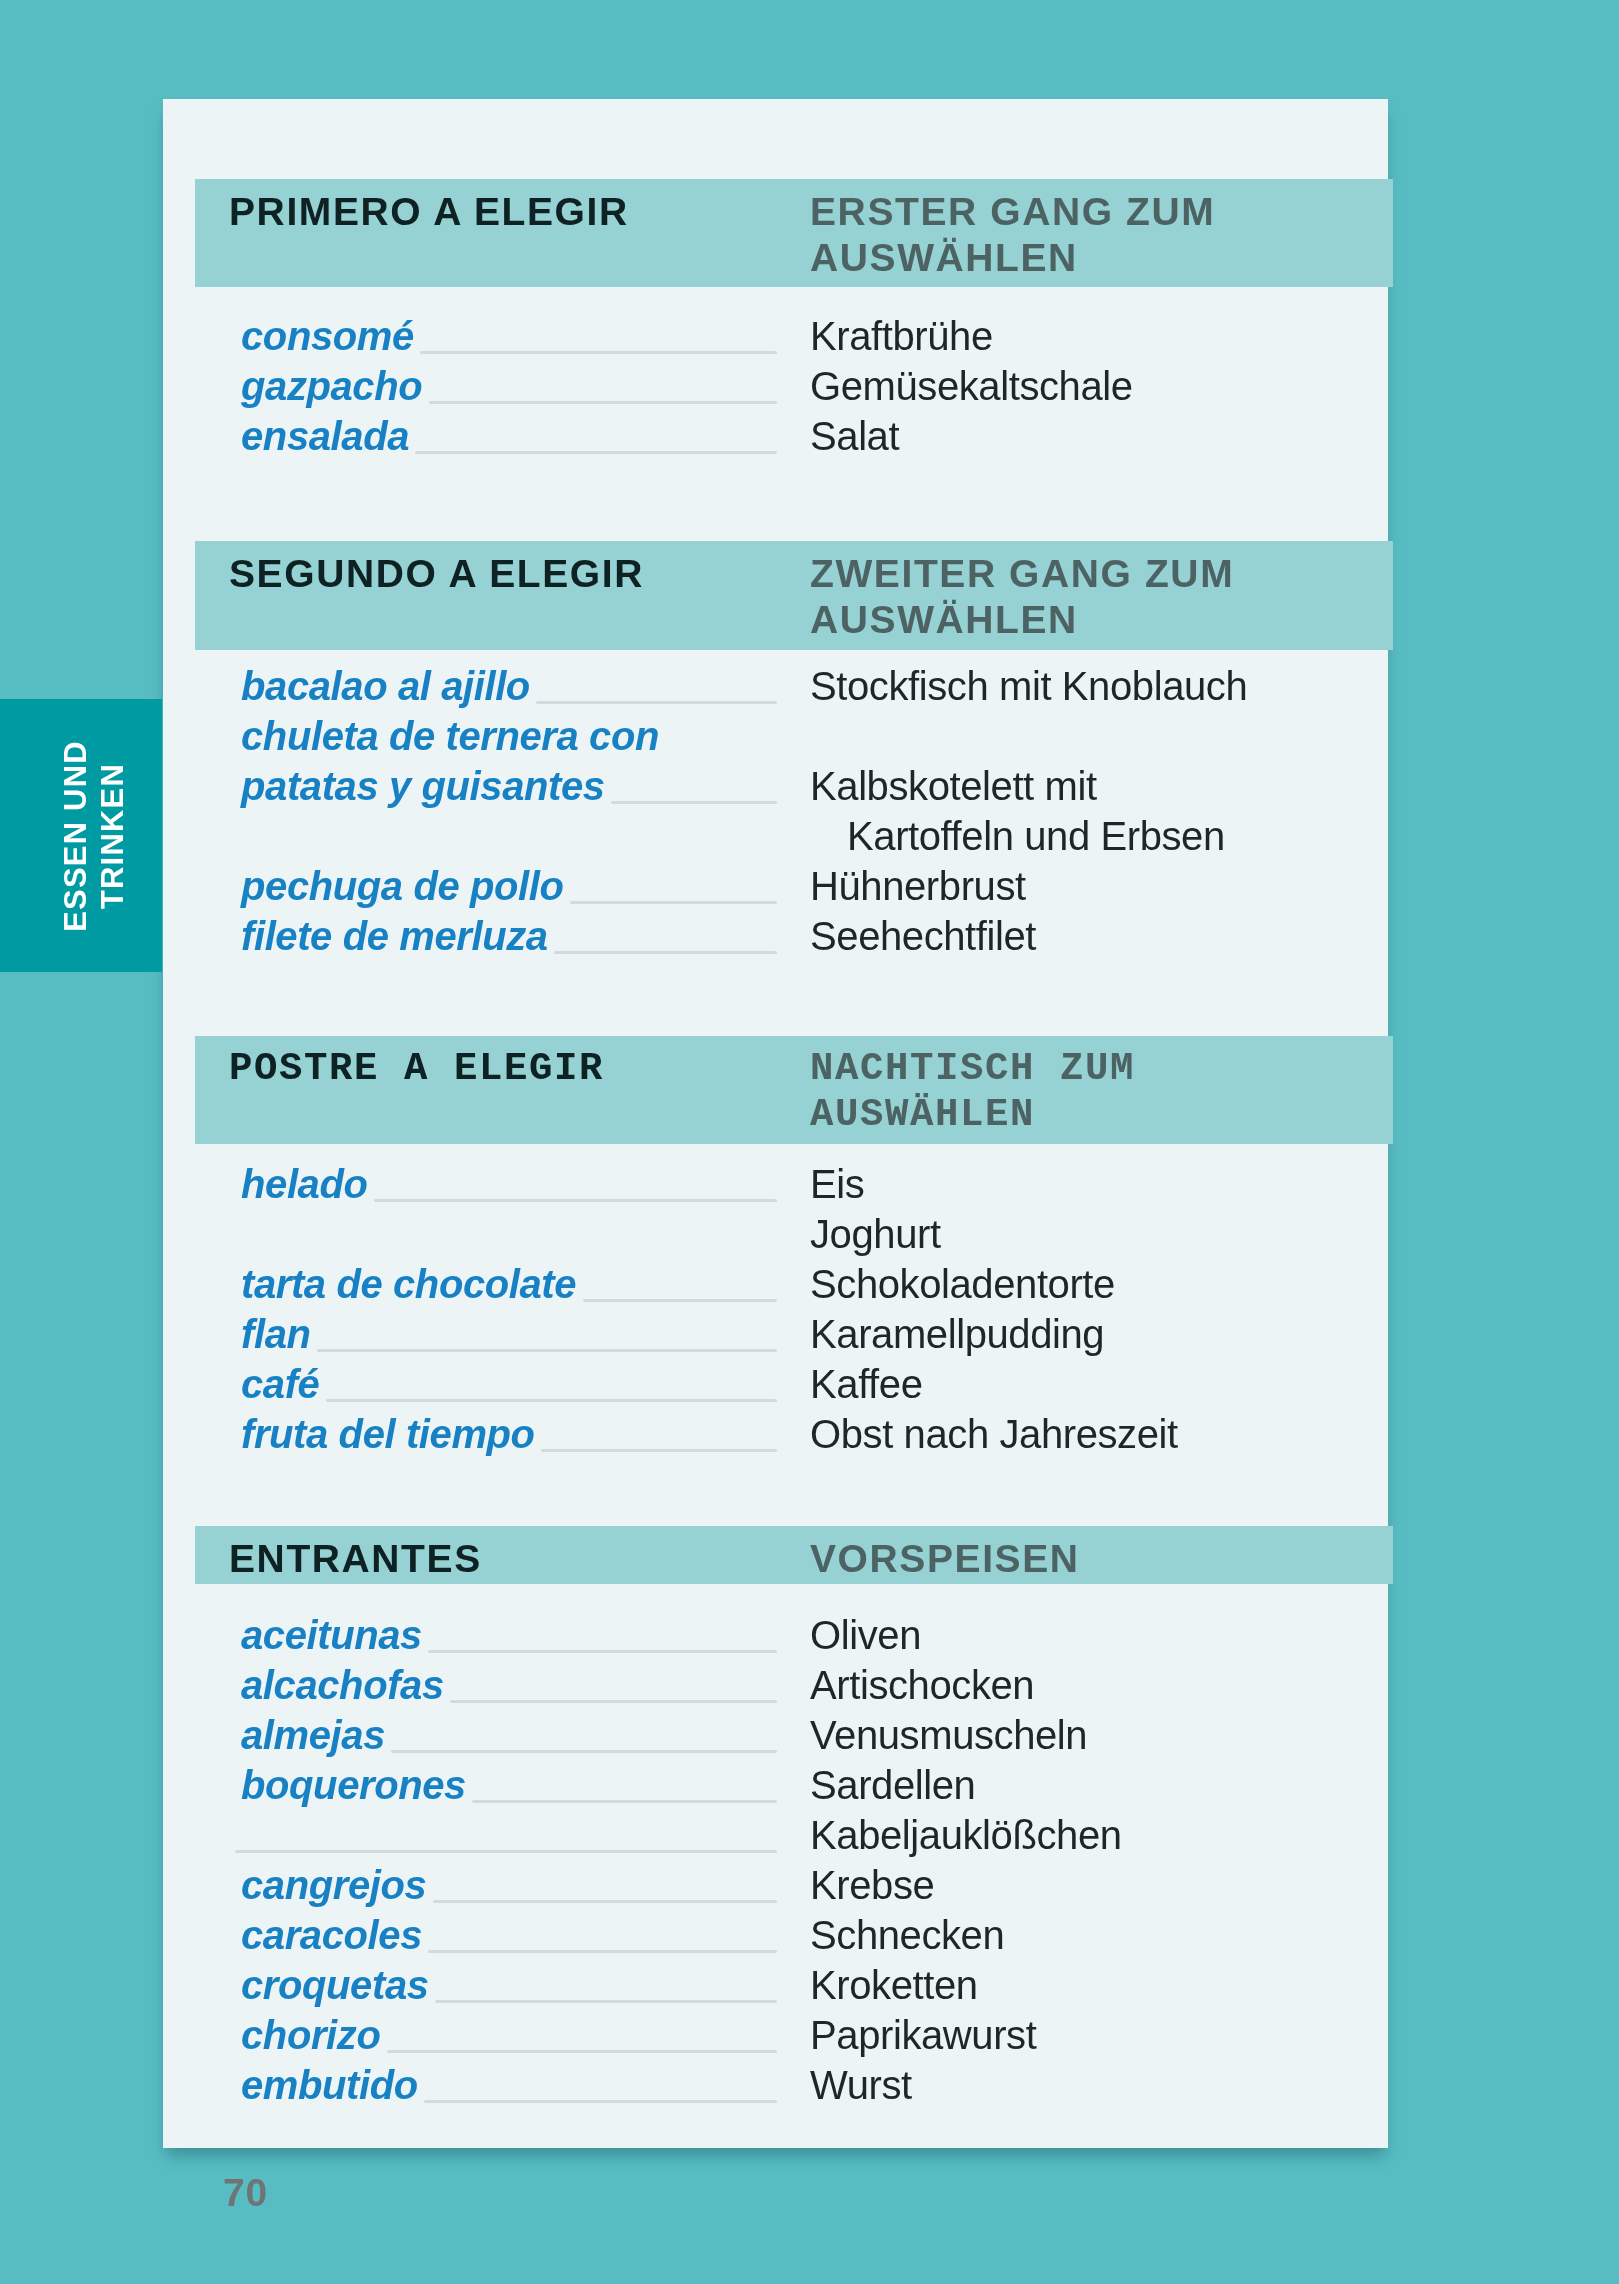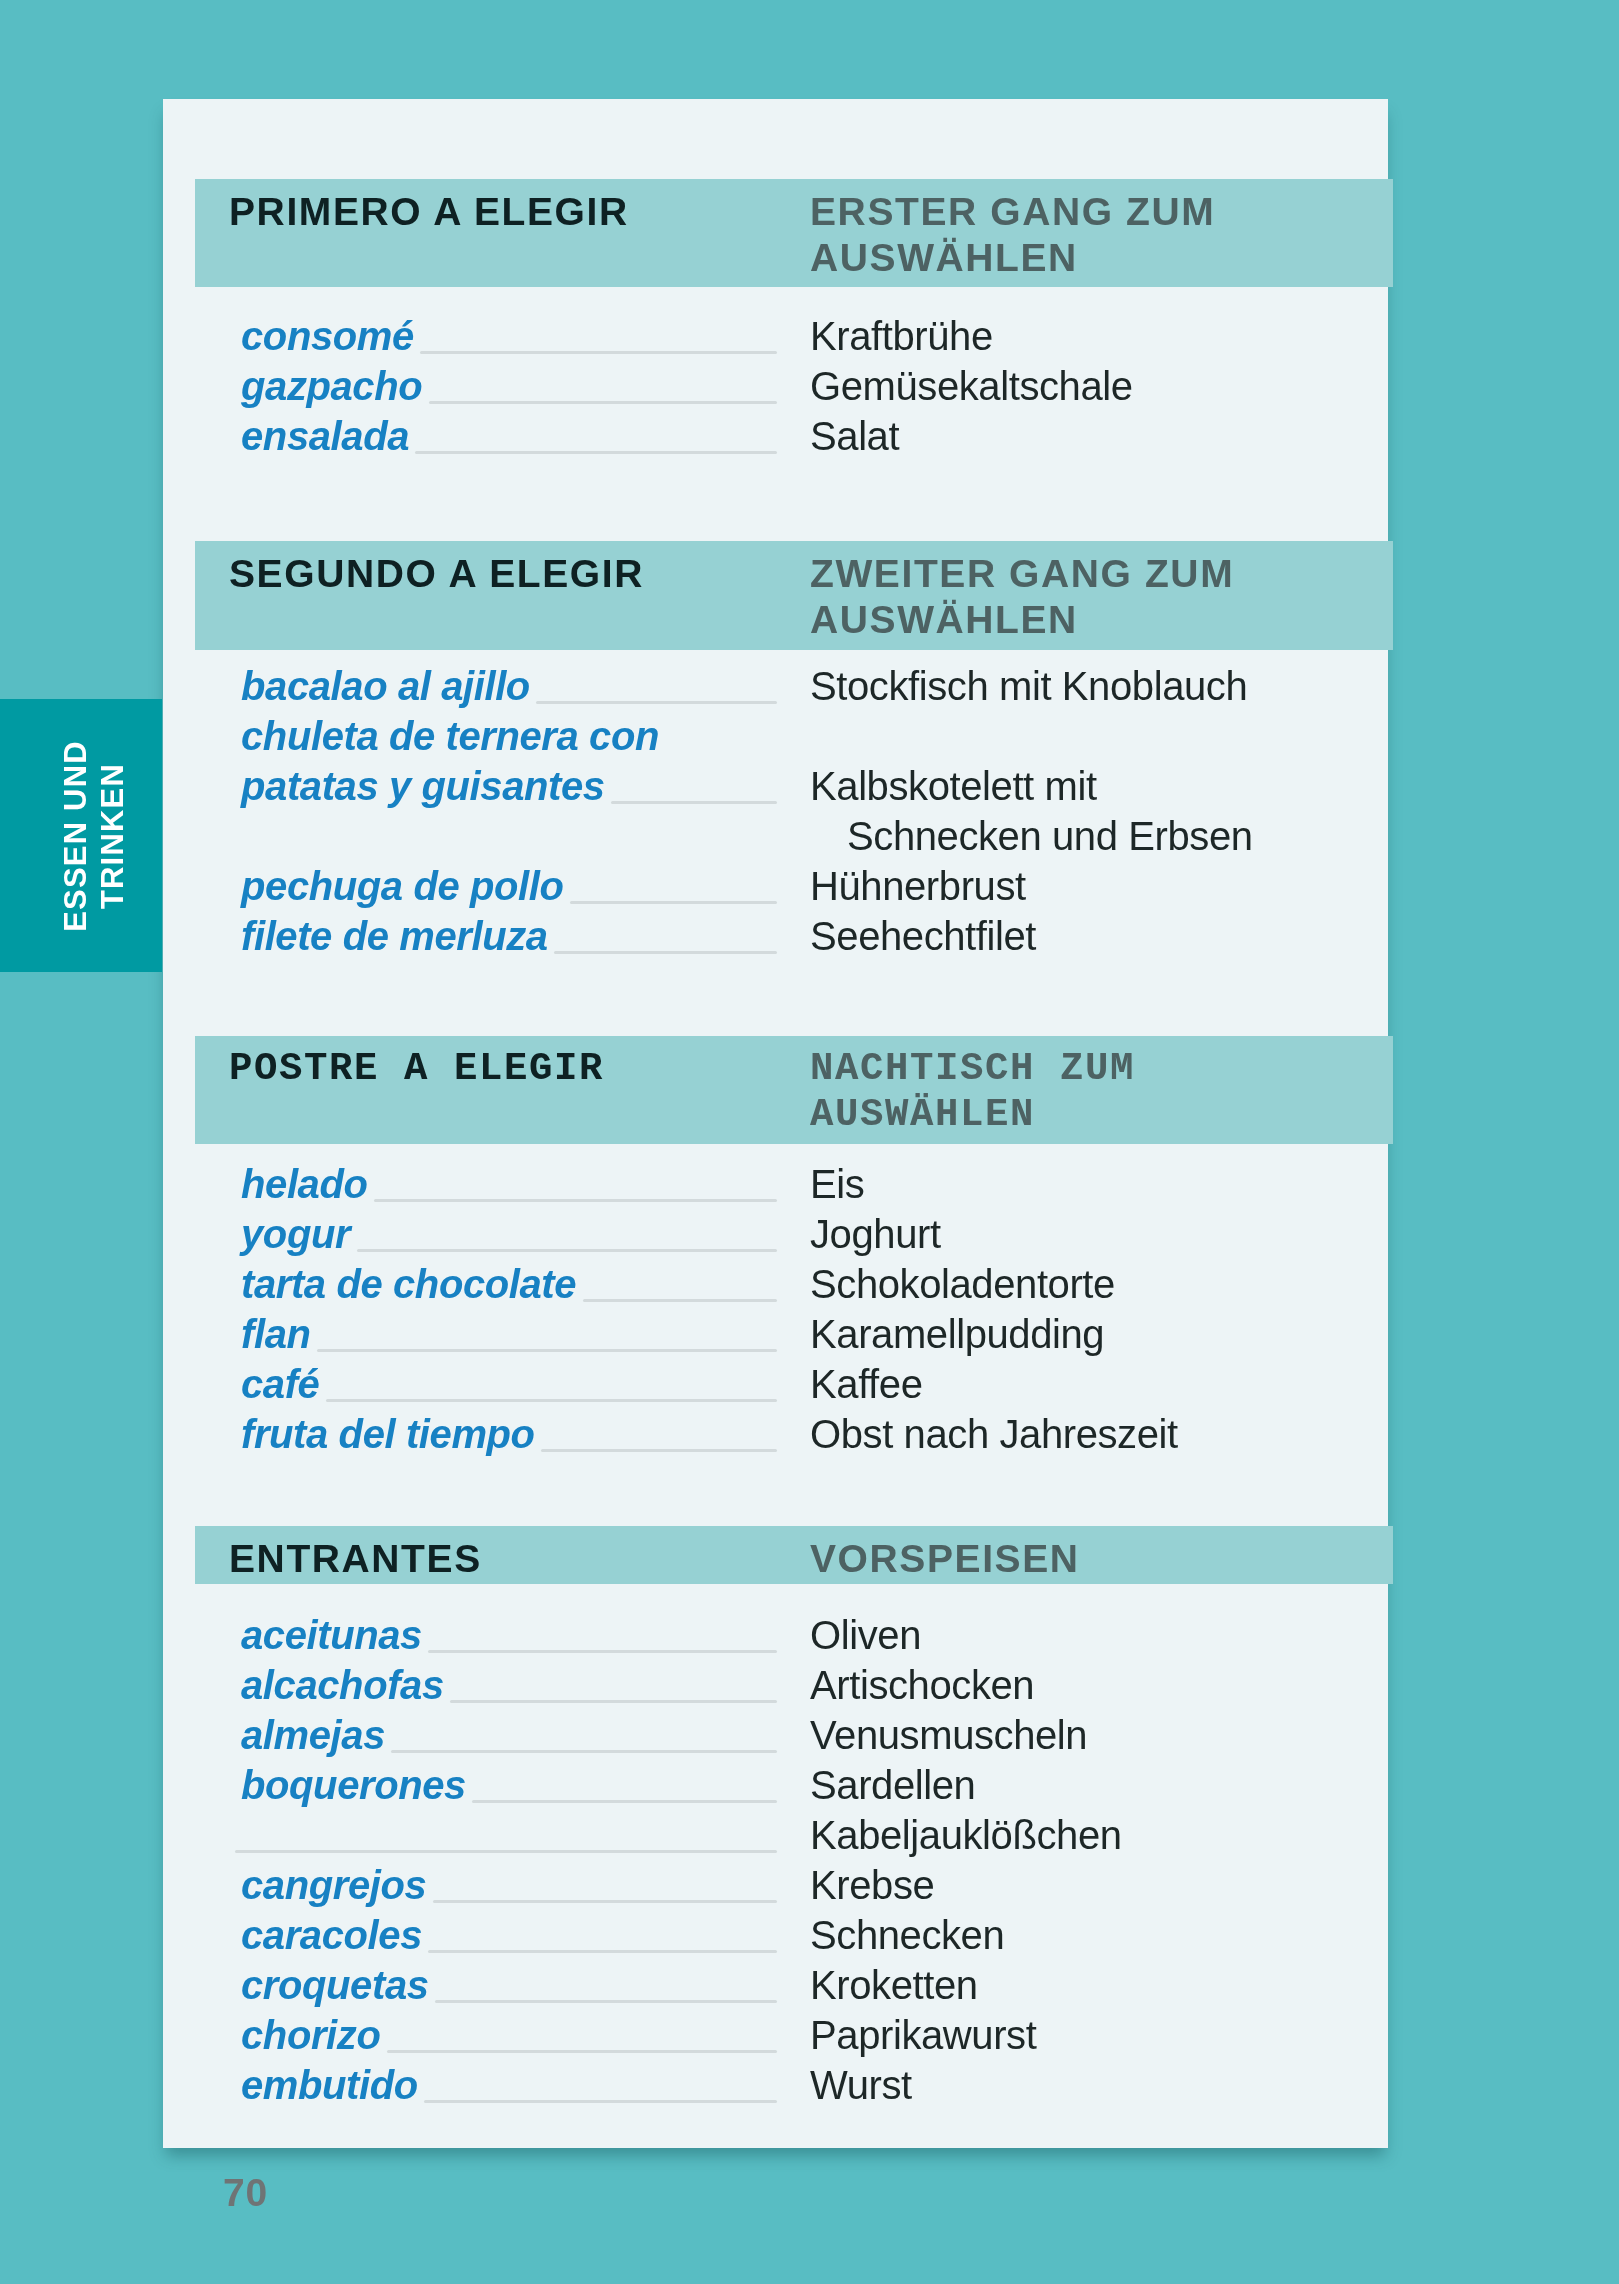--- a/index.html
+++ b/index.html
@@ -123,21 +123,21 @@
           </div>
           <div class="row">
             <div class="es-cell">
               <span class="term">patatas y guisantes</span>
               <span class="leader"></span>
             </div>
             <div class="de-cell">Kalbskotelett mit</div>
           </div>
           <div class="row">
             <div class="es-cell"></div>
-            <div class="de-cell de-indent">Schnecken und Erbsen</div>
+            <div class="de-cell de-indent">Kartoffeln und Erbsen</div>
           </div>
           <div class="row">
             <div class="es-cell">
               <span class="term">pechuga de pollo</span>
               <span class="leader"></span>
             </div>
             <div class="de-cell">Hühnerbrust</div>
           </div>
           <div class="row">
             <div class="es-cell">
@@ -154,24 +154,20 @@
         </div>
         <div class="rows" style="top: 1060px;">
           <div class="row">
             <div class="es-cell">
               <span class="term">helado</span>
               <span class="leader"></span>
             </div>
             <div class="de-cell">Eis</div>
           </div>
           <div class="row">
-            <div class="es-cell">
-              <span class="term">yogur</span>
-              <span class="leader"></span>
-            </div>
             <div class="de-cell">Joghurt</div>
           </div>
           <div class="row">
             <div class="es-cell">
               <span class="term">tarta de chocolate</span>
               <span class="leader"></span>
             </div>
             <div class="de-cell">Schokoladentorte</div>
           </div>
           <div class="row">

